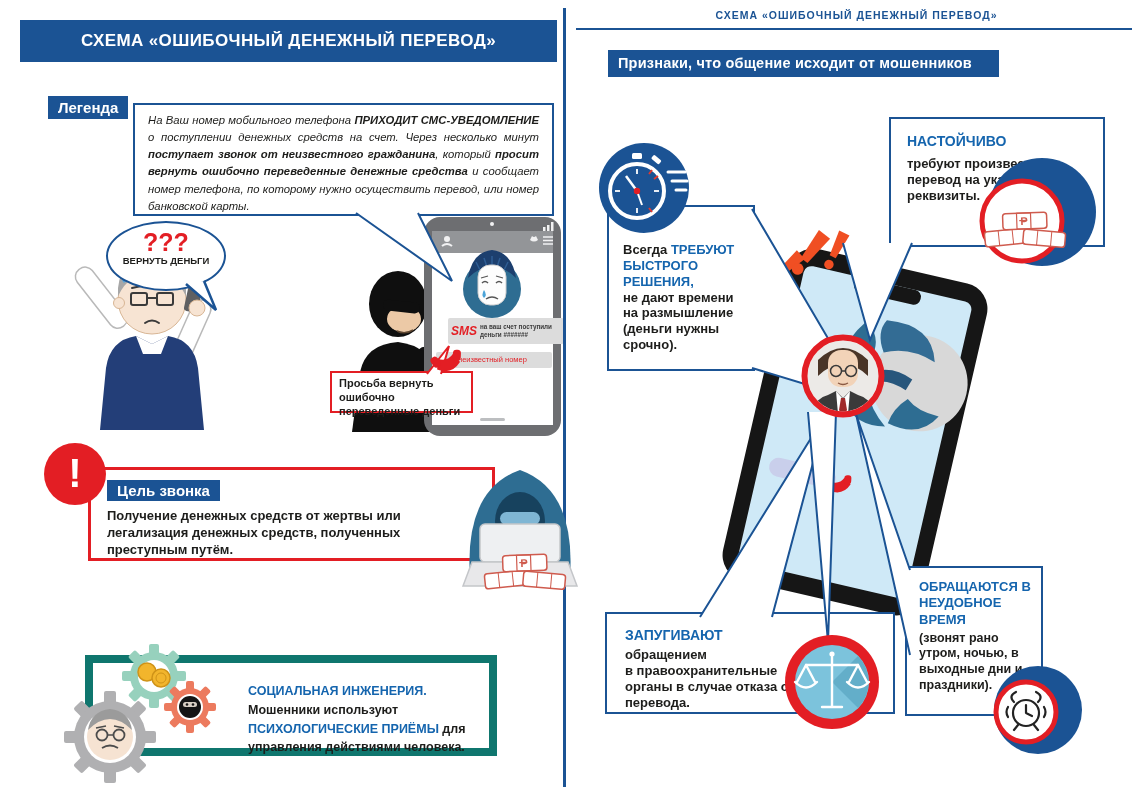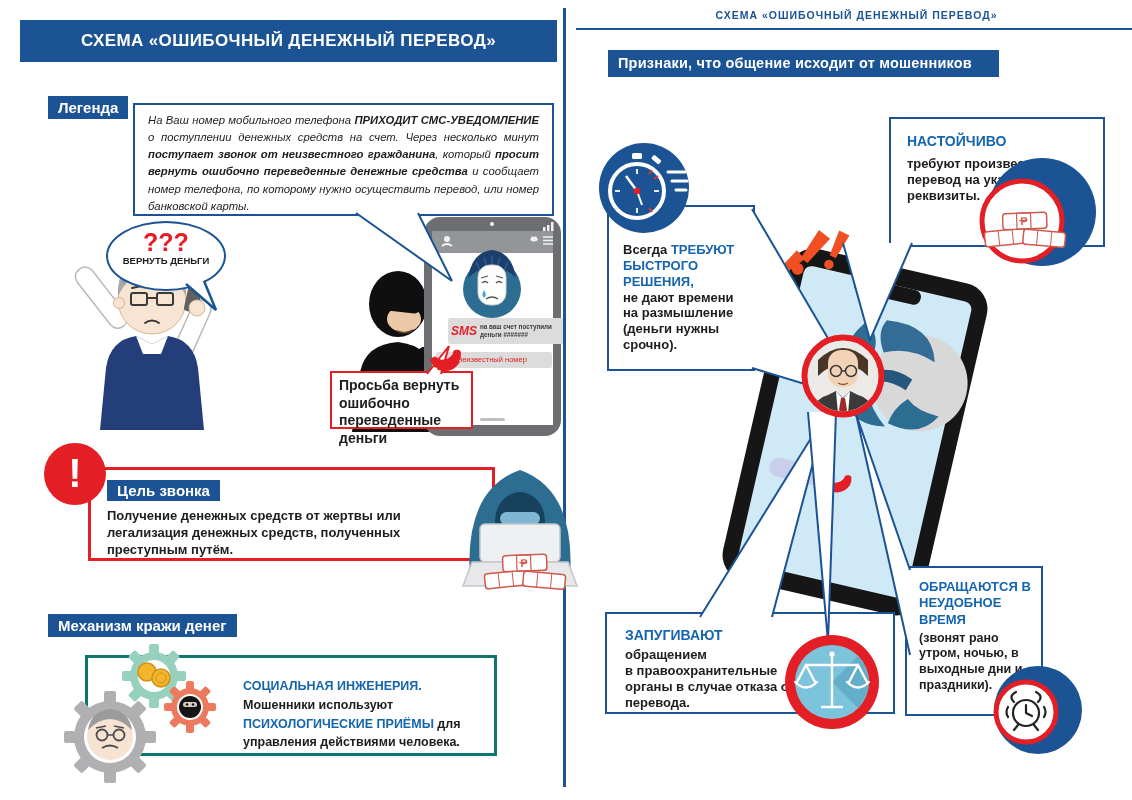--- a/index.html
+++ b/index.html
@@ -35,33 +35,33 @@
   .phoneL .appbar{position:absolute;left:8px;top:14px;width:121px;height:22px;background:#939598;}
   .phoneL .screen{position:absolute;left:8px;top:36px;width:121px;height:172px;background:#fff;}
   .phoneL .home{position:absolute;left:56px;top:201px;width:25px;height:3px;background:#bcbec0;border-radius:2px;}
   .smsrow{left:436px;top:318px;width:116px;height:26px;background:#dcdcdc;display:flex;
           align-items:center;padding:0 3px;box-sizing:border-box;border-radius:2px;margin-left:12px;}
   .smsrow .sms{color:#e31e24;font-weight:bold;font-style:italic;font-size:12px;margin-right:3px;}
   .smsrow .lines{font-size:6.3px;line-height:1.3;color:#3c3c3c;font-weight:bold;}
   .callerrow{left:436px;top:352px;width:116px;height:16px;background:#dcdcdc;border-radius:2px;
              font-size:7.5px;font-weight:normal;color:#e31e24;line-height:16px;padding-left:22px;
              box-sizing:border-box;}
-  .note{left:330px;top:371px;width:143px;height:58px;background:#fff;border:2px solid #e31e24;
-        box-sizing:border-box;padding:4px 7px;font-size:14px;font-weight:bold;color:#1d1d1b;
+  .note{left:330px;top:371px;width:143px;height:42px;background:#fff;border:2px solid #e31e24;
+        box-sizing:border-box;padding:4px 7px;font-size:11px;font-weight:bold;color:#1d1d1b;
         line-height:1.25;}
 
   .goal-circle{left:44px;top:443px;width:62px;height:62px;border-radius:50%;background:#e31e24;
                color:#fff;font-weight:bold;font-size:40px;text-align:center;line-height:60px;}
   .goal-box{left:88px;top:467px;width:407px;height:94px;border:3px solid #e31e24;background:#fff;
             box-sizing:border-box;}
   .goal-label{display:inline-block;margin:10px 0 4px 16px;padding:2px 10px;font-size:15px;}
   .goal-text{margin:2px 14px 0 16px;font-size:13px;line-height:1.32;}
 
   .mech-header{left:48px;top:614px;padding:3px 10px;font-size:15px;}
-  .mech-box{left:85px;top:655px;width:412px;height:101px;border:3px solid #0f766e;background:#fff;
+  .mech-box{left:85px;top:655px;width:412px;height:101px;border:8px solid #0f766e;background:#fff;
             box-sizing:border-box;}
   .mech-text{margin:19px 10px 0 155px;font-size:12.5px;line-height:1.5;}
 
   .divider{left:563px;top:8px;width:2.5px;height:779px;background:#1b5394;}
 
   
   .r-header{left:585px;top:9px;width:543px;text-align:center;font-size:10.5px;font-weight:bold;
             color:#1b5394;letter-spacing:1px;}
   .r-line{left:576px;top:28px;width:556px;height:2px;background:#1b5394;}
   .r-title{left:608px;top:50px;width:391px;height:27px;line-height:27px;font-size:14.5px;
@@ -202,21 +202,20 @@
   <div class="abs el callerrow">неизвестный номер</div>
 
   <div class="abs el note">Просьба вернуть ошибочно переведенные деньги</div>
 
   <div class="abs el goal-box">
     <span class="bluebar goal-label">Цель звонка</span>
     <div class="goal-text b-black">Получение денежных средств от жертвы или легализация денежных средств, полученных преступным путём.</div>
   </div>
   <div class="abs el goal-circle">!</div>
 
-  <div class="abs el bluebar mech-header">Механизм кражи денег</div>
   <div class="abs el mech-box">
     <div class="mech-text">
       <span class="b-blue">СОЦИАЛЬНАЯ ИНЖЕНЕРИЯ.</span><span class="b-black">  Мошенники используют </span><span class="b-blue">ПСИХОЛОГИЧЕСКИЕ ПРИЁМЫ</span><span class="b-black"> для управления действиями человека.</span>
     </div>
   </div>
 
   <div class="abs el divider"></div>
 
   <div class="abs el r-header">СХЕМА «ОШИБОЧНЫЙ ДЕНЕЖНЫЙ ПЕРЕВОД»</div>
   <div class="abs el r-line"></div>

